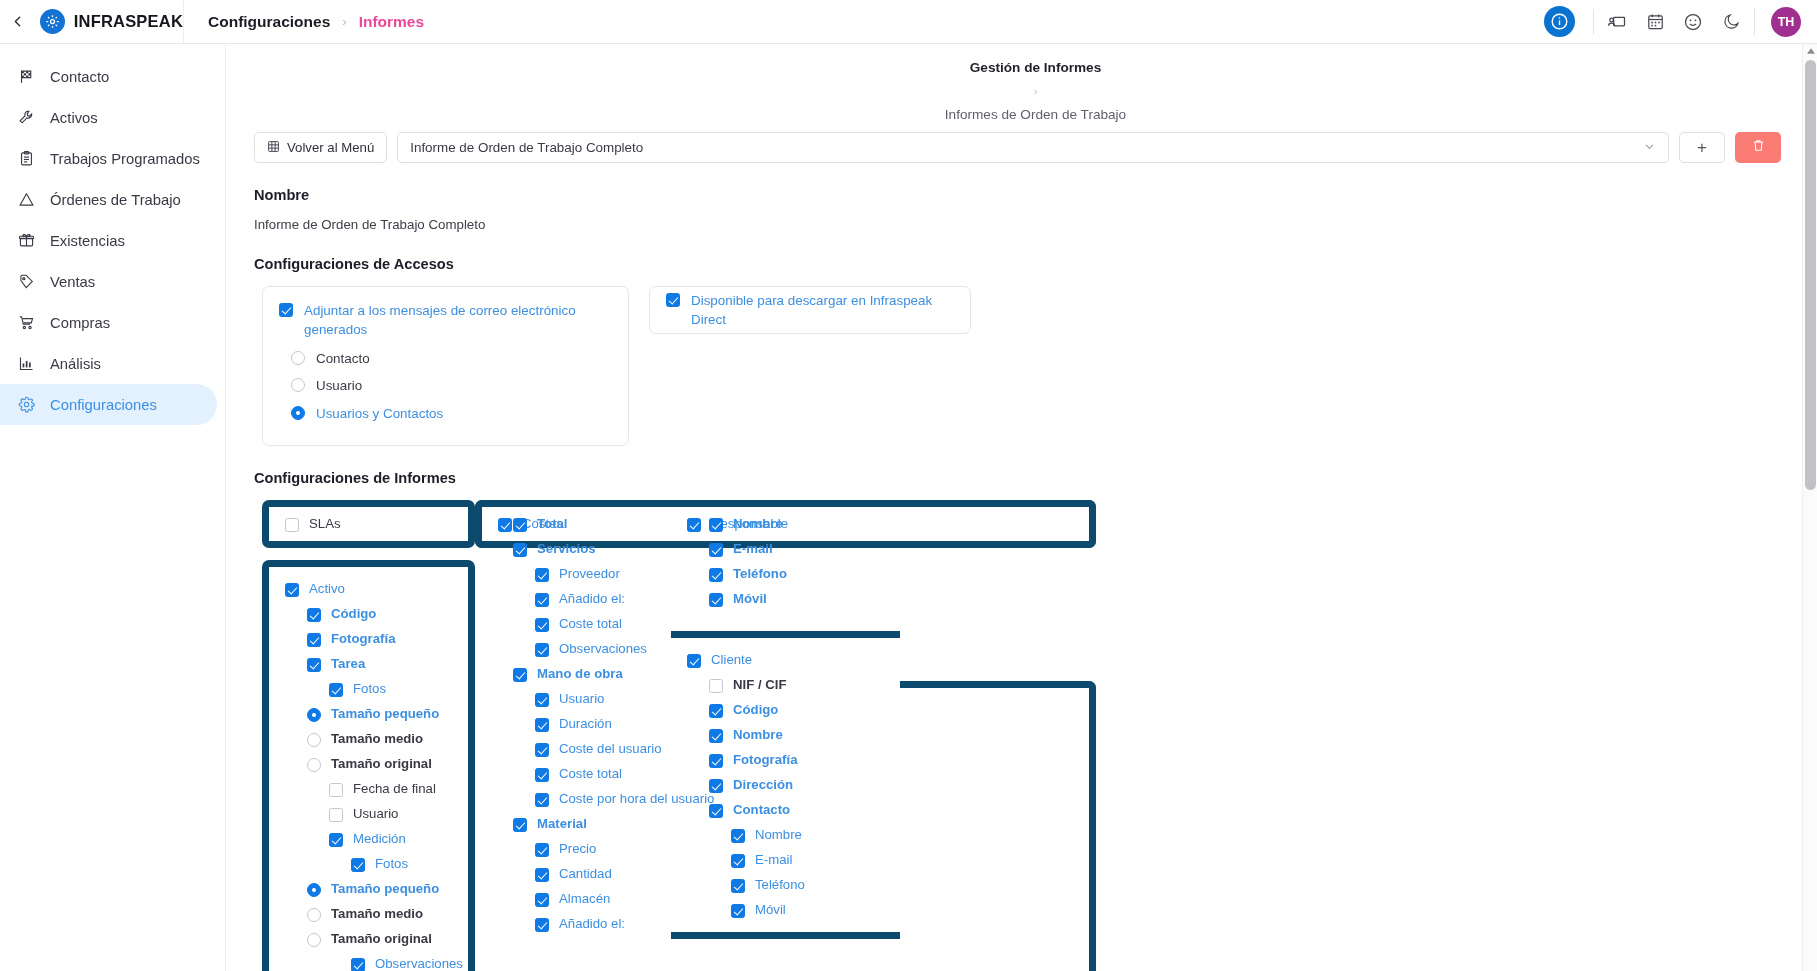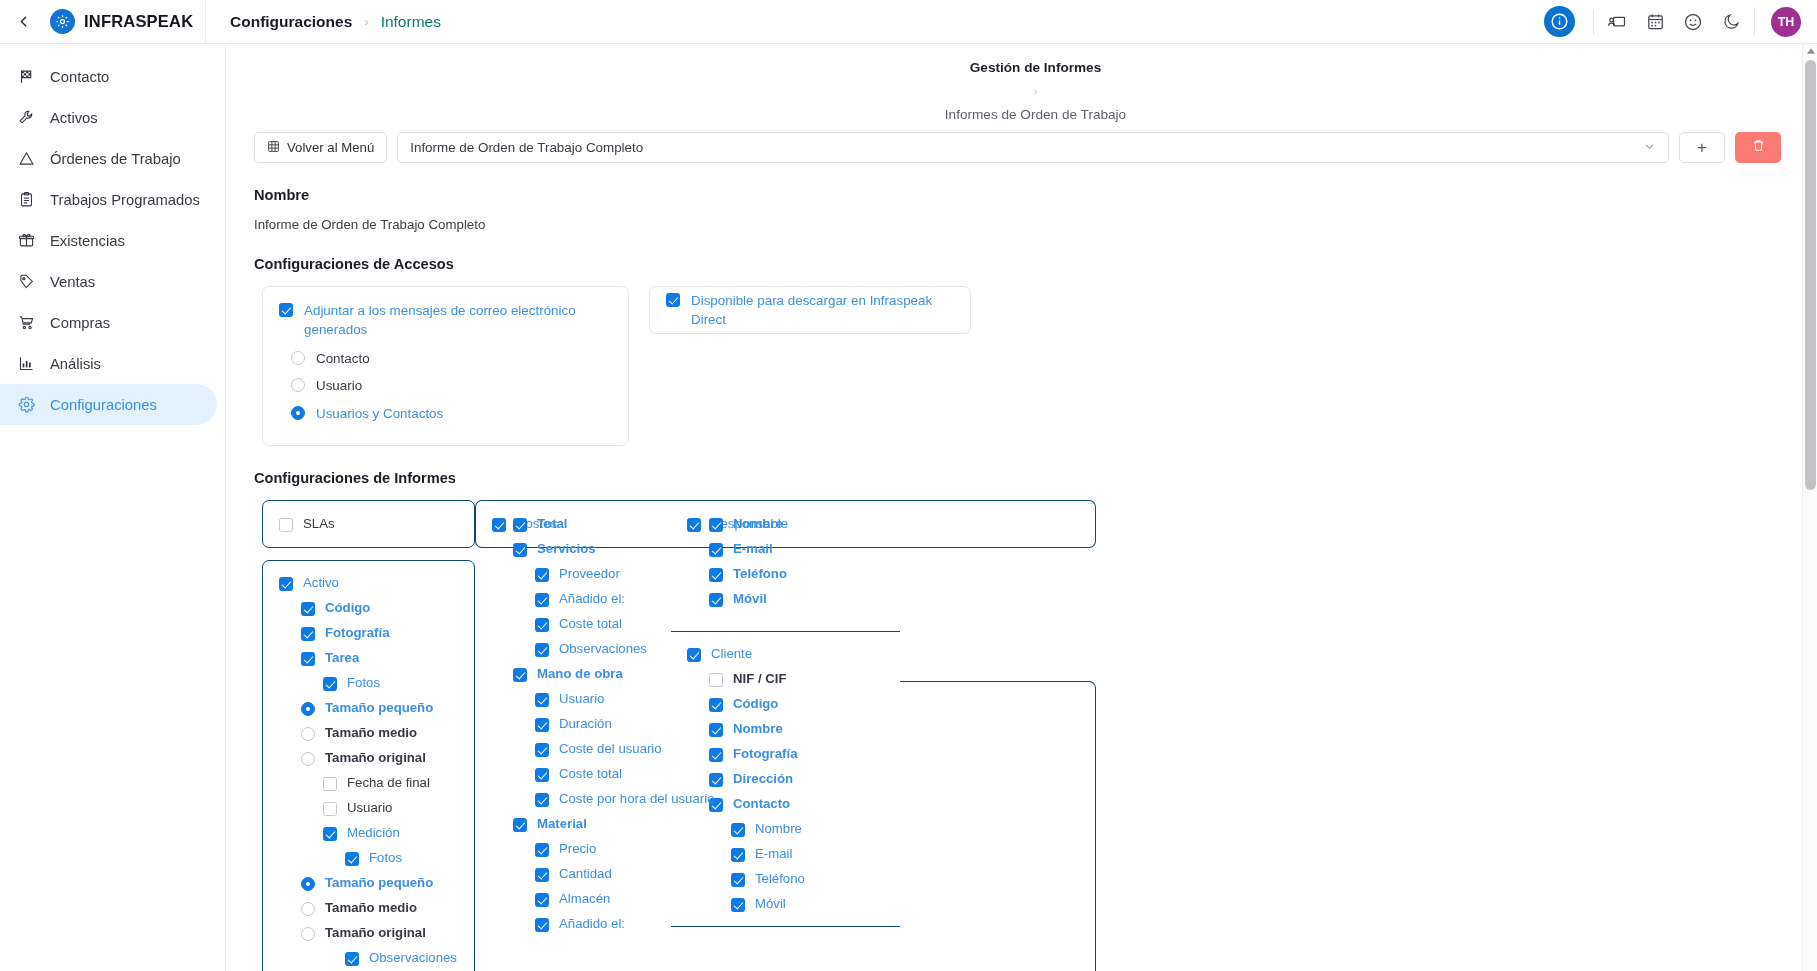--- a/index.html
+++ b/index.html
@@ -13,21 +13,21 @@
 
   
   .topbar {
     position: absolute; top: 0; left: 0; right: 0; height: 44px;
     background: #ffffff;
     border-bottom: 1px solid #e8e8ec;
     display: flex; align-items: center;
     z-index: 40;
   }
   .topbar-left {
-    width: 206px; height: 100%;
+    width: 184px; height: 100%;
     display: flex; align-items: center; gap: 12px;
     padding-left: 8px;
     border-right: 1px solid #eceef2;
   }
   .back-chevron {
     width: 30px; height: 30px;
     display: flex; align-items: center; justify-content: center;
     cursor: pointer; color: #2d2d39;
   }
   .brand { display: flex; align-items: center; gap: 9px; }
@@ -38,21 +38,21 @@
   }
   .brand-name {
     font-size: 16.5px; font-weight: 700; letter-spacing: .2px; color: #16161f;
   }
   .crumbs {
     display: flex; align-items: center; gap: 12px;
     padding-left: 24px; font-size: 15.5px;
   }
   .crumbs .c1 { font-weight: 700; color: #1c1c26; }
   .crumbs .sep { color: #b9bcc6; font-size: 13px; }
-  .crumbs .c2 { font-weight: 400; color: #0f766e; }
+  .crumbs .c2 { font-weight: 700; color: #ec4899; }
   .topbar-right {
     margin-left: auto; display: flex; align-items: center; gap: 0px;
     padding-right: 16px; height: 100%;
   }
   .info-pill {
     width: 31px; height: 31px; border-radius: 50%;
     background: #0a72cf; color: #fff;
     display: flex; align-items: center; justify-content: center;
     font-size: 17px; font-weight: 600; cursor: pointer;
     margin-right: 14px;
@@ -190,21 +190,21 @@
   
   .content-wrap { position: relative; padding-left: 36px; padding-right: 36px; margin-top: 2px; }
   .cc-grid {
     position: relative;
     display: grid;
     grid-template-columns: 213px 196px 229px 196px;
     width: 834px;
   }
   .cc-cell { position: relative; }
   .panel {
-    border: 1px solid #0c4a6e; border-radius: 7px; background: transparent;
+    border: 7px solid #0c4a6e; border-radius: 7px; background: transparent;
     padding: 14px 12px 14px 16px;
   }
   .opt {
     display: flex; align-items: flex-start; gap: 10px;
     margin-bottom: 9px; white-space: nowrap;
   }
   .opt:last-child { margin-bottom: 0; }
   .opt .t { font-size: 13.2px; color: #3d8fe0; line-height: 1.2; }
   .opt .t.dark { color: #3a3a46; }
   .ind1 { padding-left: 22px; font-weight: bold; }
@@ -314,38 +314,38 @@
       <span class="ic">
         <svg width="17" height="17" viewBox="0 0 24 24" fill="none" stroke="#3a3a46" stroke-width="1.6" stroke-linecap="round">
             <path d="M15.5 3.2a5 5 0 0 0-5.6 6.6L3 16.7l2.8 2.8 6.9-6.9a5 5 0 0 0 6.6-5.6l-3 3-2.6-.6-.6-2.6z"></path>
           </svg>
       </span>
       <span>Activos</span>
     </div>
 
     <div class="nav-item">
       <span class="ic">
-        <svg width="17" height="17" viewBox="0 0 24 24" fill="none" stroke="#3a3a46" stroke-width="1.6" stroke-linejoin="round">
-            <path d="M12 4 2.8 20h18.4L12 4z"></path>
-          </svg>
-      </span>
-      <span>Órdenes de Trabajo</span>
-    </div>
-
-    <div class="nav-item">
-      <span class="ic">
         <svg width="17" height="17" viewBox="0 0 24 24" fill="none" stroke="#3a3a46" stroke-width="1.6">
             <rect x="5" y="4" width="14" height="17" rx="1.6"></rect>
             <rect x="9" y="2.2" width="6" height="3.4" rx="1"></rect>
             <line x1="8.4" y1="10" x2="15.6" y2="10"></line>
             <line x1="8.4" y1="13.4" x2="15.6" y2="13.4"></line>
             <line x1="8.4" y1="16.8" x2="13" y2="16.8"></line>
           </svg>
       </span>
       <span>Trabajos Programados</span>
+    </div>
+
+    <div class="nav-item">
+      <span class="ic">
+        <svg width="17" height="17" viewBox="0 0 24 24" fill="none" stroke="#3a3a46" stroke-width="1.6" stroke-linejoin="round">
+            <path d="M12 4 2.8 20h18.4L12 4z"></path>
+          </svg>
+      </span>
+      <span>Órdenes de Trabajo</span>
     </div>
 
 
     <div class="nav-item">
       <span class="ic">
         <svg width="17" height="17" viewBox="0 0 24 24" fill="none" stroke="#3a3a46" stroke-width="1.6">
             <rect x="3.4" y="9" width="17.2" height="10.5" rx="1.2"></rect>
             <rect x="2.2" y="6" width="19.6" height="3.4" rx="1"></rect>
             <line x1="12" y1="6" x2="12" y2="19.5"></line>
             <path d="M12 6c-1-2.6-4.6-3.4-5-1.2-.3 1.6 3 1.6 5 1.2zM12 6c1-2.6 4.6-3.4 5-1.2.3 1.6-3 1.6-5 1.2z"></path>

